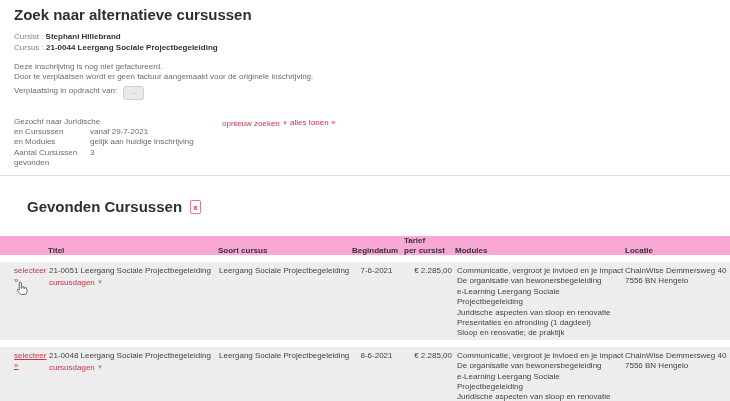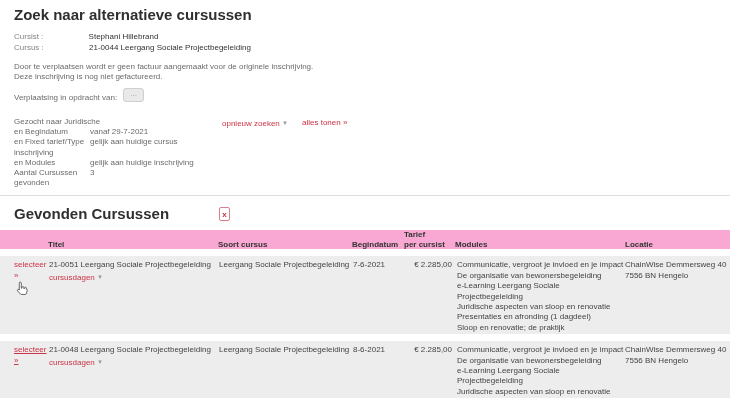--- a/index.html
+++ b/index.html
@@ -8,43 +8,43 @@
     width:730px; height:401px; background:#fff;
     font-family:"Liberation Sans", sans-serif;
     font-size:8px; color:#444;
   }
   .page { position:relative; width:730px; height:401px; overflow:hidden; background:#fff; }
 
   h1 { font-size:15px; font-weight:bold; color:#2f2f2f; margin:0; padding:6px 0 8px 14px; }
 
   .kv { padding-left:14px; line-height:11px; }
   .kv .lbl { color:#848484;margin-top:38px; }
-  .kv .val { color:#333; font-weight:normal;margin-left:43px; }
+  .kv .val { color:#333; font-weight:bold; }
 
   .notes { padding-left:14px; margin-top:9px; color:#6b6b6b; line-height:10px; }
 
-  .verp { padding-left:14px; margin-top:4px; color:#6b6b6b; height:16px; display:flex; align-items:flex-end; }
+  .verp { padding-left:14px; margin-top:4px; color:#6b6b6b; height:16px; display:flex; align-items:flex-start; }
   .btn-dots {
     margin-left:6px; width:21px; height:14px;
     background:#e9e9e9; border:1px solid #cfcfcf; border-radius:3px;
     color:#9a9a9a; font-size:8px; line-height:10px; text-align:center;
     font-family:"Liberation Sans", sans-serif; padding:0 0 3px 0; cursor:pointer;
   }
 
   .criteria { position:relative; margin-top:15px; padding-left:14px; color:#6b6b6b; line-height:10.2px; }
   .crit-row .clabel { display:inline-block; width:76px; vertical-align:top; }
   .crit-row .cvalue { color:#6b6b6b; }
   .crit-links a { color:#cc3344; text-decoration:none; cursor:pointer; }
   .link-opnieuw { position:absolute; left:222px; top:1px; }
-  .link-alles   { position:absolute; left:302px; top:1px; }
+  .link-alles   { position:absolute; left:290px; top:1px; }
   .tri { color:#9a9a9a; font-size:6px; vertical-align:1px; }
 
   .divider { border:0; border-top:1px solid #ddd; margin:7px 0 0 0; width:730px; }
 
-  h2 { font-size:15px; font-weight:bold; color:#2f2f2f; margin:0; padding:9px 0 4px 14px; display:flex; align-items:center;gap:42px; }
+  h2 { font-size:15px; font-weight:bold; color:#2f2f2f; margin:13px; padding:9px 0 4px 14px; display:flex; align-items:center; }
   .xls-icon {
     display:inline-block; width:11px; height:14px; margin-left:8px;
     border:1px solid #d9808c; border-radius:2px; position:relative;
     background:#fff; cursor:pointer;
   }
   .xls-icon span {
     position:absolute; left:0; right:0; top:2px; text-align:center;
     color:#cc3344; font-size:8px; font-weight:bold; line-height:9px;
   }
 
@@ -57,21 +57,21 @@
   .col-titel { width:170px; }
   .col-soort { width:134px; }
   .col-begin { width:52px; }
   .col-tarif { width:51px; }
   .col-mod   { width:170px; }
   .col-loc   { width:105px; }
 
   td.c-sel   { padding-left:14px; }
   th.h-titel, td.c-titel { padding-right:6px; }
   td.c-begin, th.h-begin { }
-  td.c-begin { text-align:left; padding-right:4px; }
+  td.c-begin { text-align:center; padding-right:4px; }
   td.c-tarif { text-align:right; padding-right:3px; }
   td.c-mod, th.h-mod { padding-left:2px; }
   td.c-loc, th.h-loc { padding-left:0; }
 
   a.red-link { color:#cc3344; text-decoration:none; cursor:pointer; }
   a.red-link.hovered { text-decoration:underline; }
   .cursusdagen-line { margin-top:1px; }
 
   .hand-cursor { position:absolute; left:16px; top:281px; pointer-events:none; }
 </style>
@@ -85,42 +85,39 @@
   <div class="kv">
     <span class="lbl">Cursist :</span>
     <span class="val">Stephani Hillebrand</span>
   </div>
   <div class="kv">
     <span class="lbl">Cursus :</span>
     <span class="val">21-0044 Leergang Sociale Projectbegeleiding</span>
   </div>
 
   <div class="notes">
+    <div>Deze inschrijving is nog niet gefactureerd.</div>
     <div>Door te verplaatsen wordt er geen factuur aangemaakt voor de originele inschrijving.</div>
-    <div>Deze inschrijving is nog niet gefactureerd.</div>
   </div>
 
   <div class="verp">
     <span>Verplaatsing in opdracht van:</span>
     <button class="btn-dots">...</button>
   </div>
 
   <div class="criteria">
     <div class="crit-head">
       <span>Gezocht naar Juridische</span>
       <span class="crit-links">
         <a class="link-opnieuw"><span>opnieuw zoeken</span> <span class="tri">▼</span></a>
         <a class="link-alles">alles tonen »</a>
       </span>
     </div>
     <div class="crit-row">
-      <span class="clabel">en Begindatum</span><span class="cvalue">vanaf 29-7-2021</span>
-    </div>
-    <div class="crit-row">
-      <span class="clabel">en Fixed tarief/Type inschrijving</span><span class="cvalue">gelijk aan huidige cursus</span>
+      <span class="clabel">en Cursussen</span><span class="cvalue">vanaf 29-7-2021</span>
     </div>
     <div class="crit-row">
       <span class="clabel">en Modules</span><span class="cvalue">gelijk aan huidige inschrijving</span>
     </div>
     <div class="crit-row">
       <span class="clabel">Aantal Cursussen gevonden</span><span class="cvalue">3</span>
     </div>
   </div>
 
   <hr class="divider">

